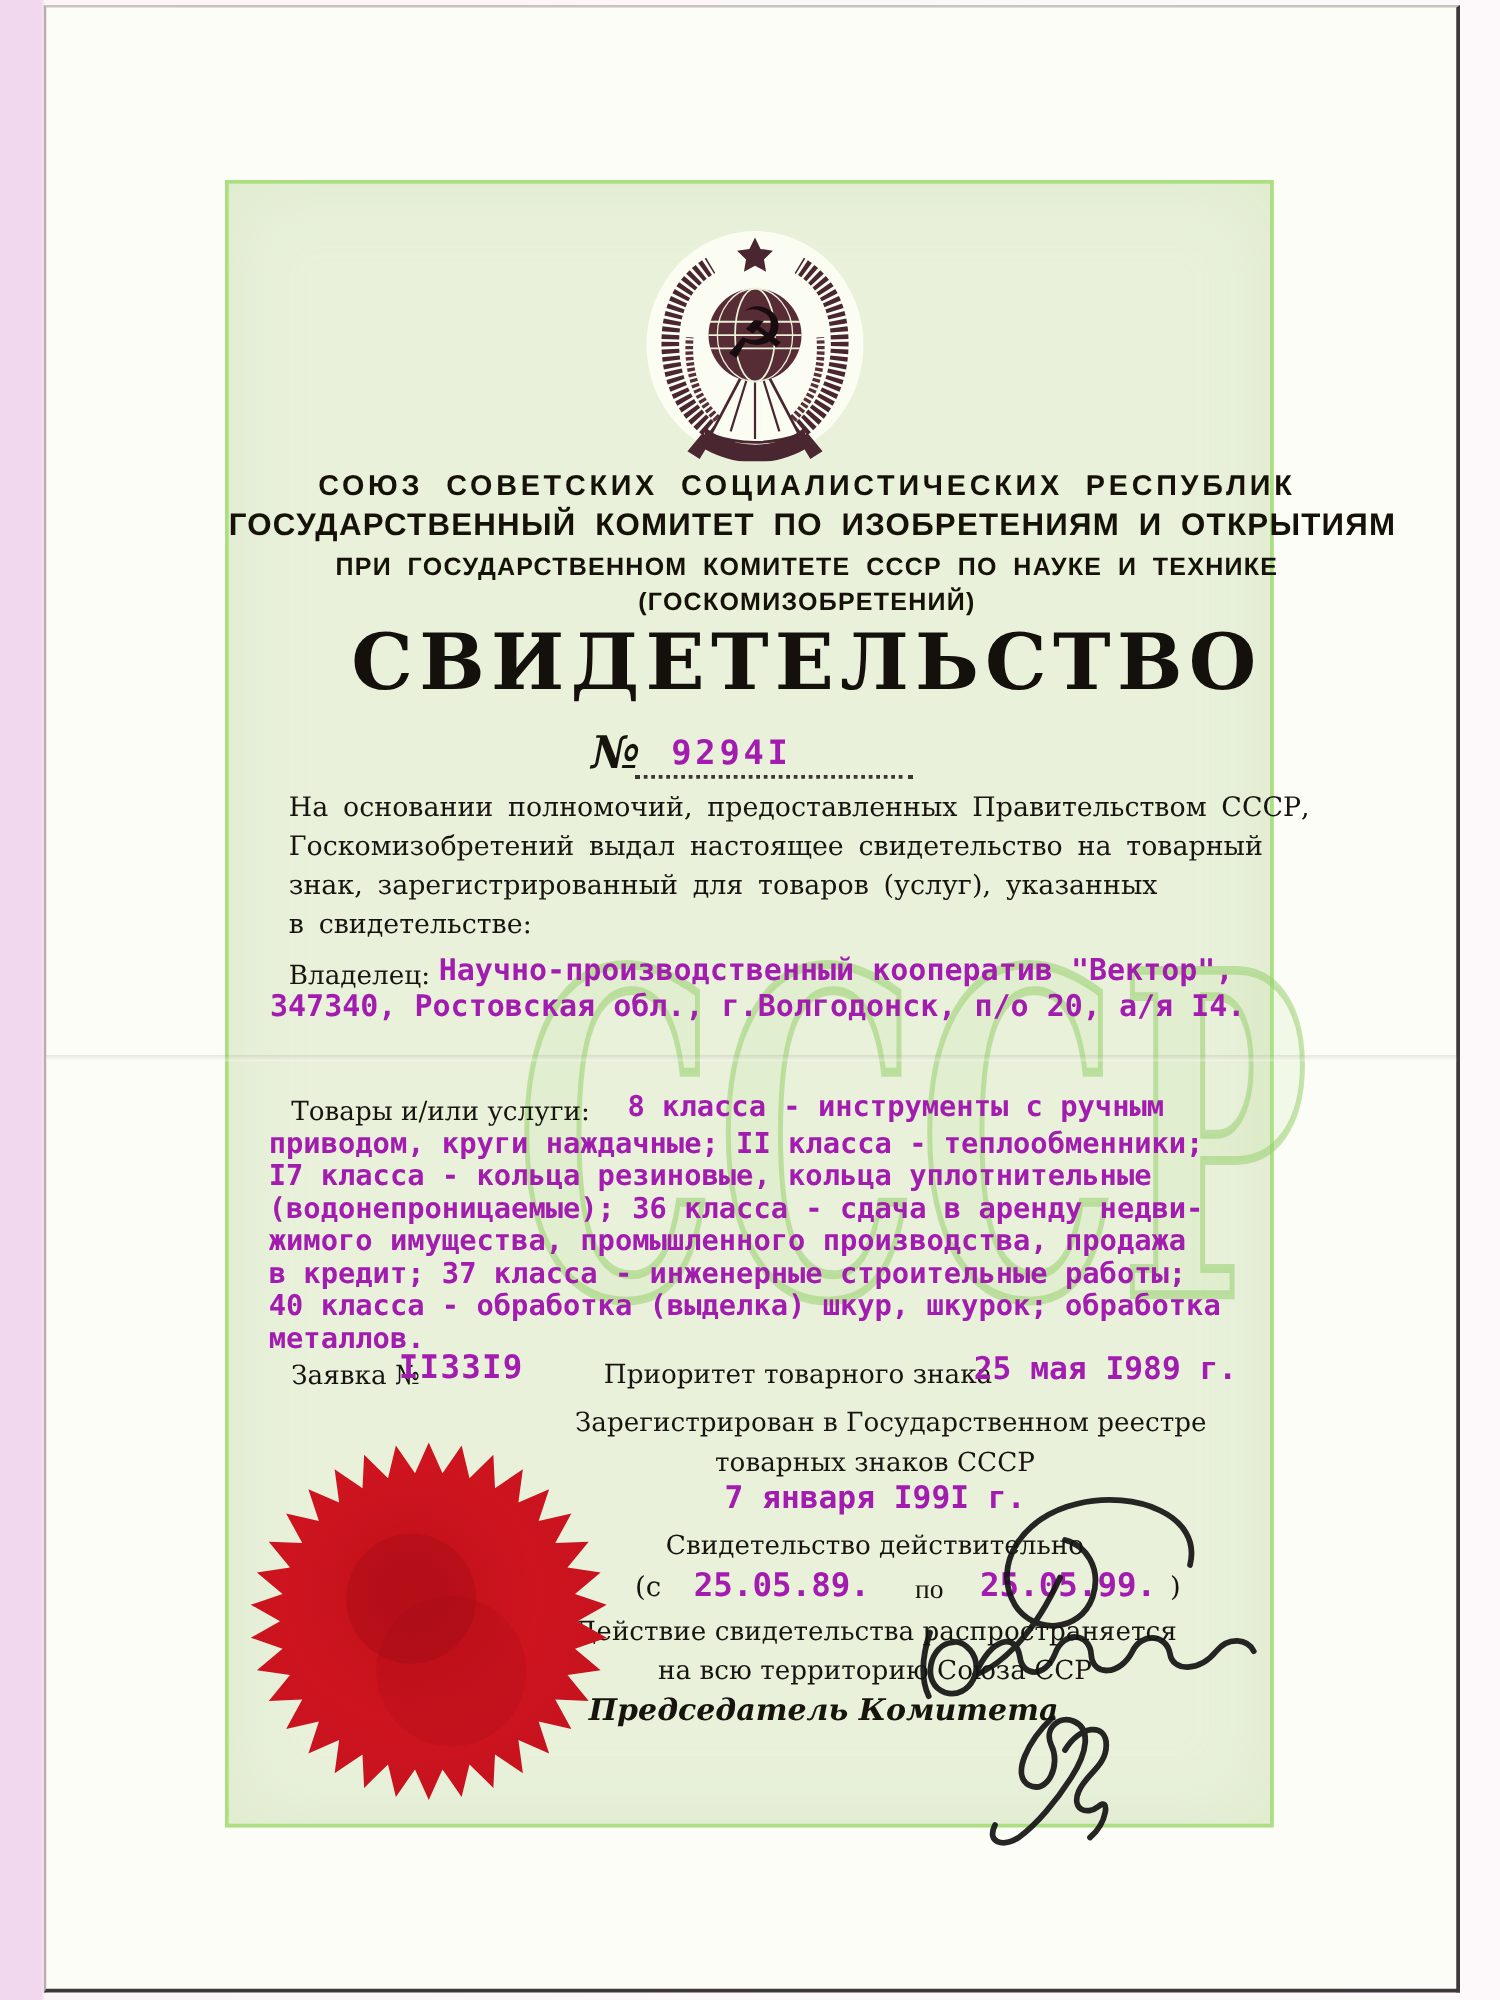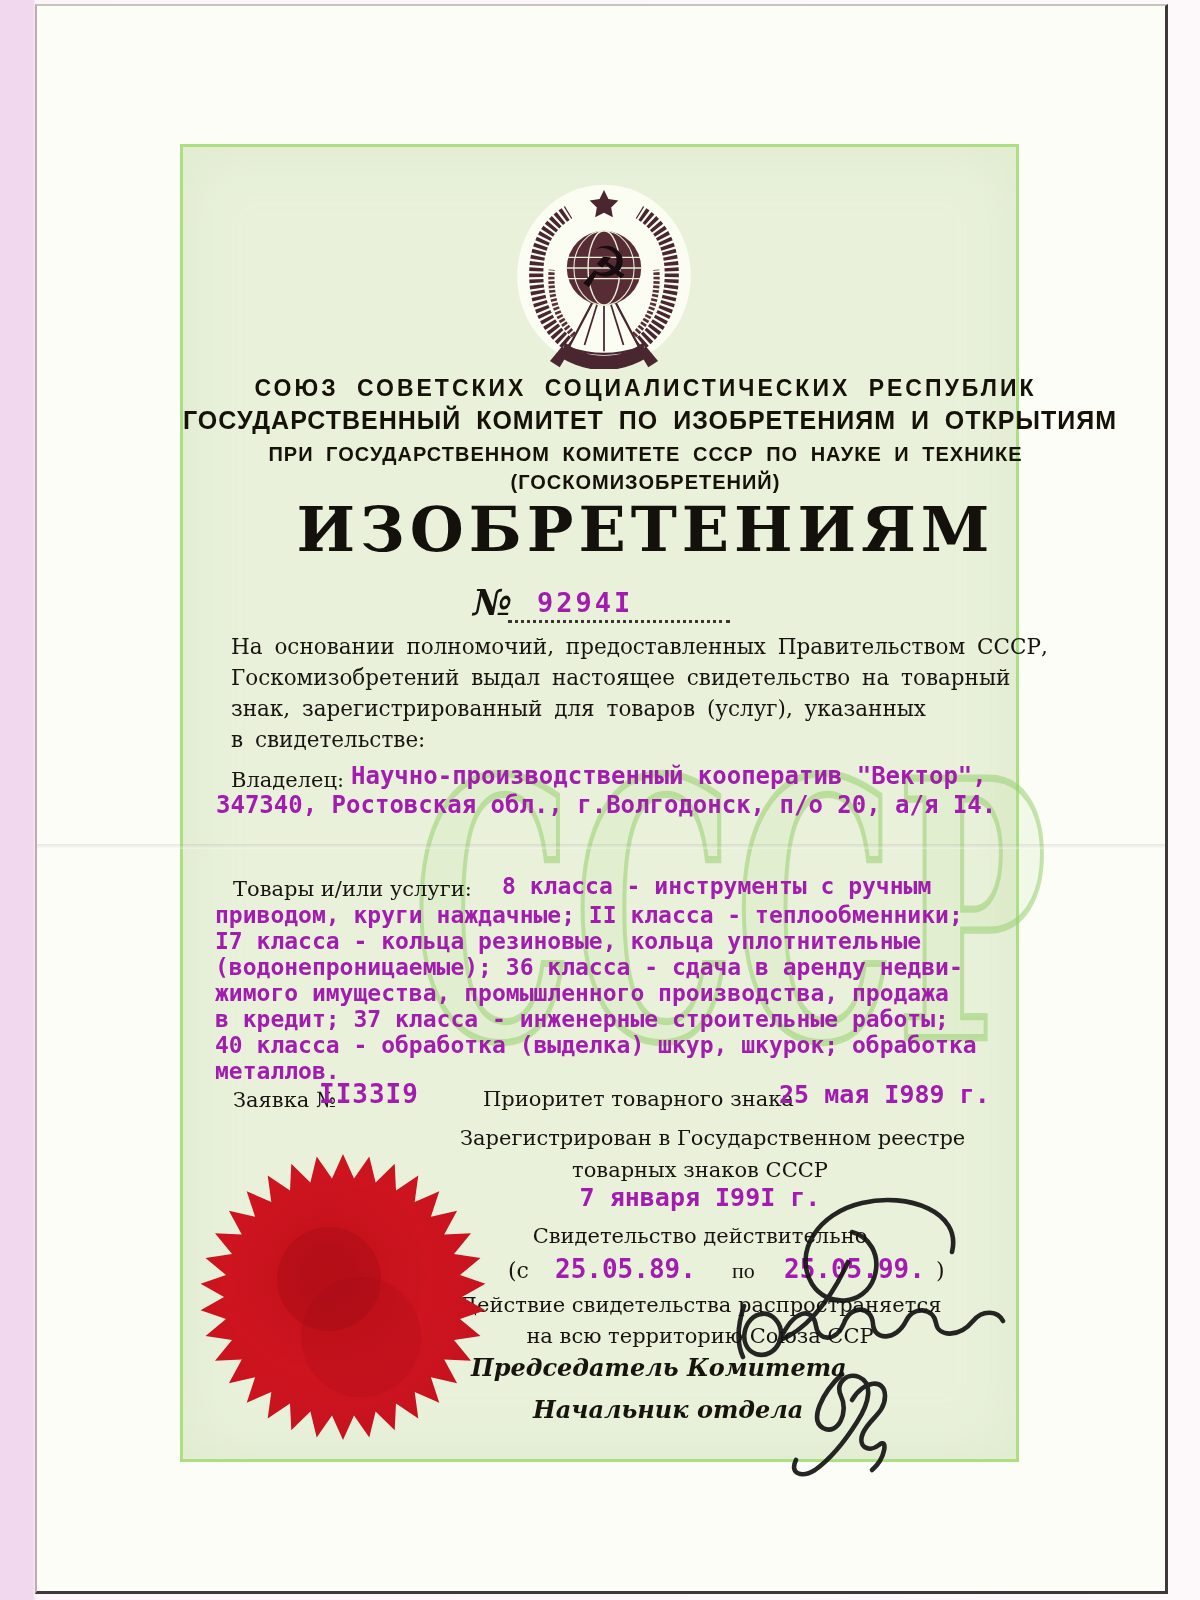--- a/index.html
+++ b/index.html
@@ -123,21 +123,21 @@
       <path d="M56,180 C80,200 120,200 144,180 L149,197 C118,216 82,216 51,197 Z" fill="#4a2630"></path>
       <path d="M53,184 l-14,17 11,7 9,-15 Z" fill="#4a2630"></path>
       <path d="M147,184 l14,17 -11,7 -9,-15 Z" fill="#4a2630"></path>
     </svg>
 
     <div class="gothic center org1 layer2">СОЮЗ СОВЕТСКИХ СОЦИАЛИСТИЧЕСКИХ РЕСПУБЛИК</div>
     <div class="gothic center org2 layer2">ГОСУДАРСТВЕННЫЙ КОМИТЕТ ПО ИЗОБРЕТЕНИЯМ И ОТКРЫТИЯМ</div>
     <div class="gothic center org3 layer2">ПРИ ГОСУДАРСТВЕННОМ КОМИТЕТЕ СССР ПО НАУКЕ И ТЕХНИКЕ</div>
     <div class="gothic center org4 layer2">(ГОСКОМИЗОБРЕТЕНИЙ)</div>
 
-    <div class="titlefont center cert-title layer2">ИЗОБРЕТЕНИЯМ</div>
+    <div class="titlefont center cert-title layer2">СВИДЕТЕЛЬСТВО</div>
 
     <div class="ital num-label layer2">№</div>
     <div class="mono num-value layer2">9294I</div>
     <div class="num-dots layer2"></div>
 
     <div class="print pre-line pre0 layer2">На основании полномочий, предоставленных Правительством СССР,</div>
     <div class="print pre-line pre1 layer2">Госкомизобретений выдал настоящее свидетельство на товарный</div>
     <div class="print pre-line pre2 layer2">знак, зарегистрированный для товаров (услуг), указанных</div>
     <div class="print pre-line pre3 layer2">в свидетельстве:</div>
 
@@ -168,21 +168,20 @@
     <div class="print v-open layer2">(с</div>
     <div class="mono v-from layer2">25.05.89.</div>
     <div class="print v-po layer2">по</div>
     <div class="mono v-to layer2">25.05.99.</div>
     <div class="print v-close layer2">)</div>
 
     <div class="print reg-center terr1 layer2">Действие свидетельства распространяется</div>
     <div class="print reg-center terr2 layer2">на всю территорию Союза ССР</div>
 
     <div class="ital chairman layer2">Председатель Комитета</div>
-    <div class="ital dept-head layer2">Начальник отдела</div>
 
     <svg class="seal-svg" width="300" height="300" viewBox="0 0 300 300">
       <defs>
         <radialGradient id="sealGrad" cx="45%" cy="42%" r="65%">
           <stop offset="0%" stop-color="#c11019"></stop>
           <stop offset="55%" stop-color="#cd141f"></stop>
           <stop offset="100%" stop-color="#c5121d"></stop>
         </radialGradient>
       </defs>
       <polygon id="seal-star" points="152.0,7.0 163.0,31.5 178.3,9.4 184.6,35.5 203.7,16.7 205.0,43.5 227.3,28.4 223.7,55.0 248.3,44.3 239.9,69.8 266.1,63.8 253.2,87.4 280.0,86.3 263.0,107.0 289.5,110.9 269.0,128.1 294.4,136.8 271.0,150.0 294.4,163.2 269.0,171.9 289.5,189.1 263.0,193.0 280.0,213.7 253.2,212.6 266.1,236.2 239.9,230.2 248.3,255.7 223.7,245.0 227.3,271.6 205.0,256.5 203.7,283.3 184.6,264.5 178.3,290.6 163.0,268.5 152.0,293.0 141.0,268.5 125.7,290.6 119.4,264.5 100.3,283.3 99.0,256.5 76.7,271.6 80.3,245.0 55.7,255.7 64.1,230.2 37.9,236.2 50.8,212.6 24.0,213.7 41.0,193.0 14.5,189.1 35.0,171.9 9.6,163.2 33.0,150.0 9.6,136.8 35.0,128.1 14.5,110.9 41.0,107.0 24.0,86.3 50.8,87.4 37.9,63.8 64.1,69.8 55.7,44.3 80.3,55.0 76.7,28.4 99.0,43.5 100.3,16.7 119.4,35.5 125.7,9.4 141.0,31.5" fill="url(#sealGrad)"></polygon>

